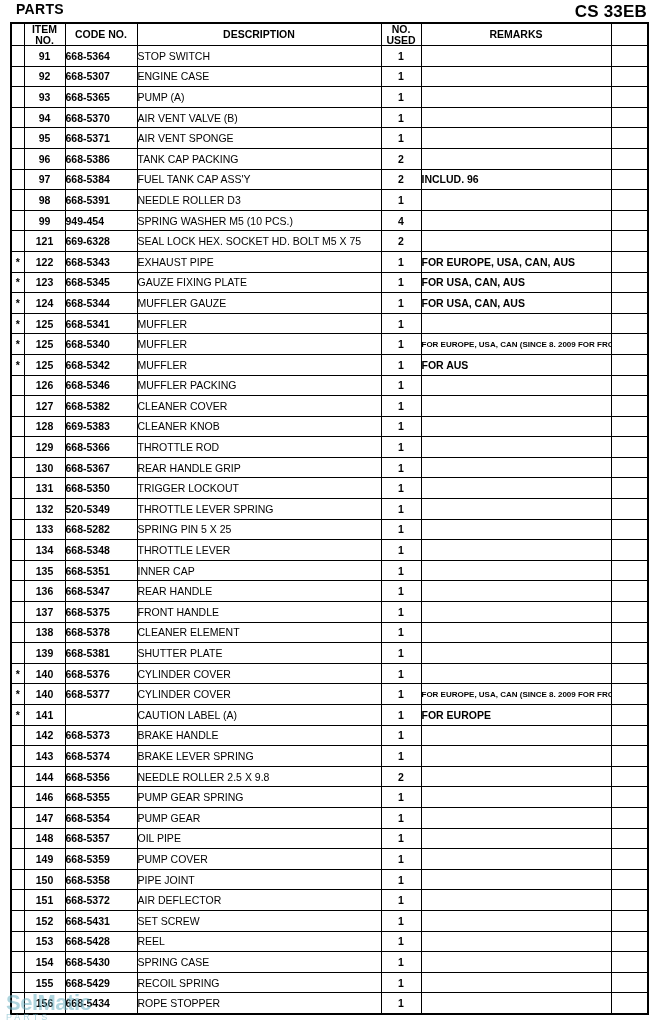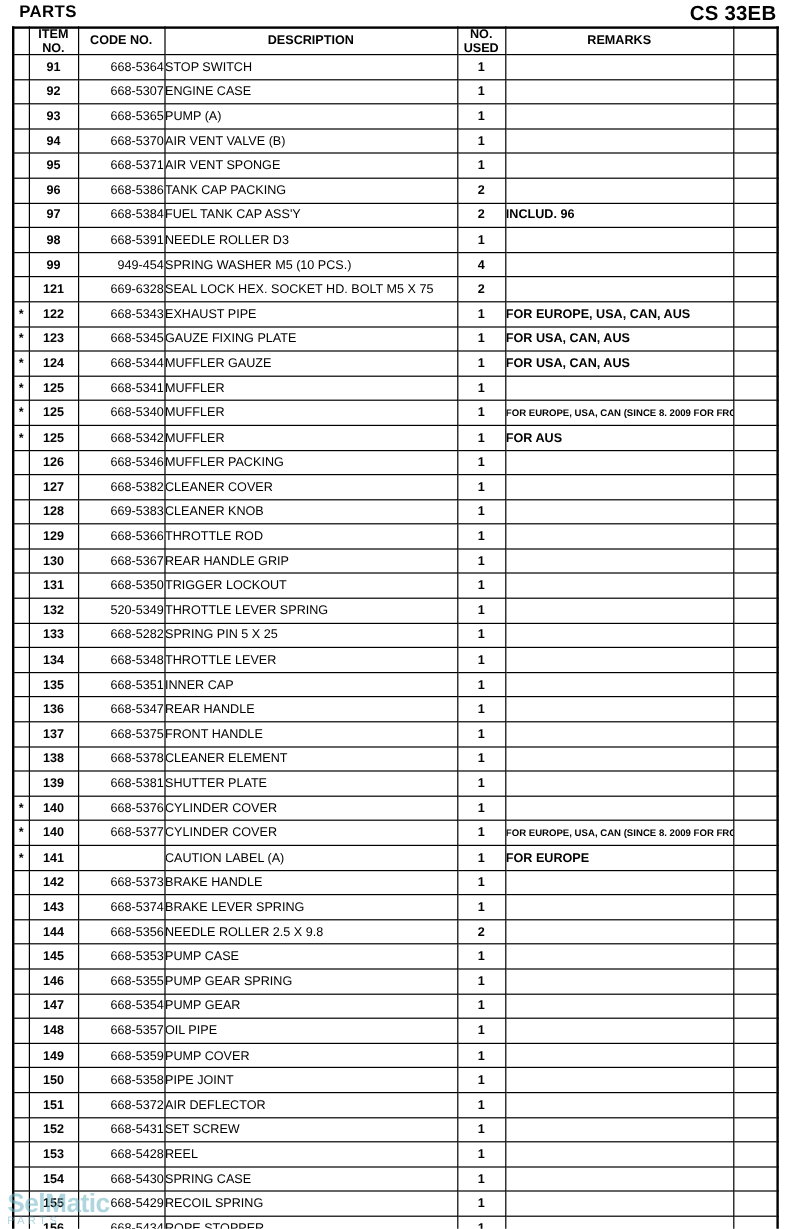--- a/index.html
+++ b/index.html
@@ -85,21 +85,21 @@
     border-bottom: none;
     border-right: none;
   }
   th.star {
     border-left: none;
     border-top: none;
     border-bottom: none;
     border-right: none;
   }
   td.item { text-align: center; font-weight: bold; font-size: 10.5px; }
-  td.code { text-align: right; padding-left: 6px; font-weight: normal; font-size: 10.5px; }
+  td.code { text-align: left; padding-left: 6px; font-weight: bold; font-size: 10.5px; }
   td.desc { text-align: left; padding-left: 5px; font-weight: normal; font-size: 10.5px; }
   td.used { text-align: center; font-weight: bold; font-size: 10.5px; }
   td.rem  { text-align: left; padding-left: 4px; font-weight: bold; font-size: 10px; }
   td.rem.small { font-size: 8px; }
   td.endcol { }
 
   th.item-head { font-size: 8.5px; line-height: 1.0; }
   th.used-head { font-size: 8.5px; line-height: 1.0; }
 
   .watermark {
@@ -479,29 +479,20 @@
           <td class="star"></td>
           <td class="item">144</td>
           <td class="code">668-5356</td>
           <td class="desc">NEEDLE ROLLER 2.5 X 9.8</td>
           <td class="used">2</td>
           <td class="rem"></td>
           <td class="endcol"></td>
         </tr>
         <tr>
           <td class="star"></td>
-          <td class="item">145</td>
-          <td class="code">668-5353</td>
-          <td class="desc">PUMP CASE</td>
-          <td class="used">1</td>
-          <td class="rem"></td>
-          <td class="endcol"></td>
-        </tr>
-        <tr>
-          <td class="star"></td>
           <td class="item">146</td>
           <td class="code">668-5355</td>
           <td class="desc">PUMP GEAR SPRING</td>
           <td class="used">1</td>
           <td class="rem"></td>
           <td class="endcol"></td>
         </tr>
         <tr>
           <td class="star"></td>
           <td class="item">147</td>

